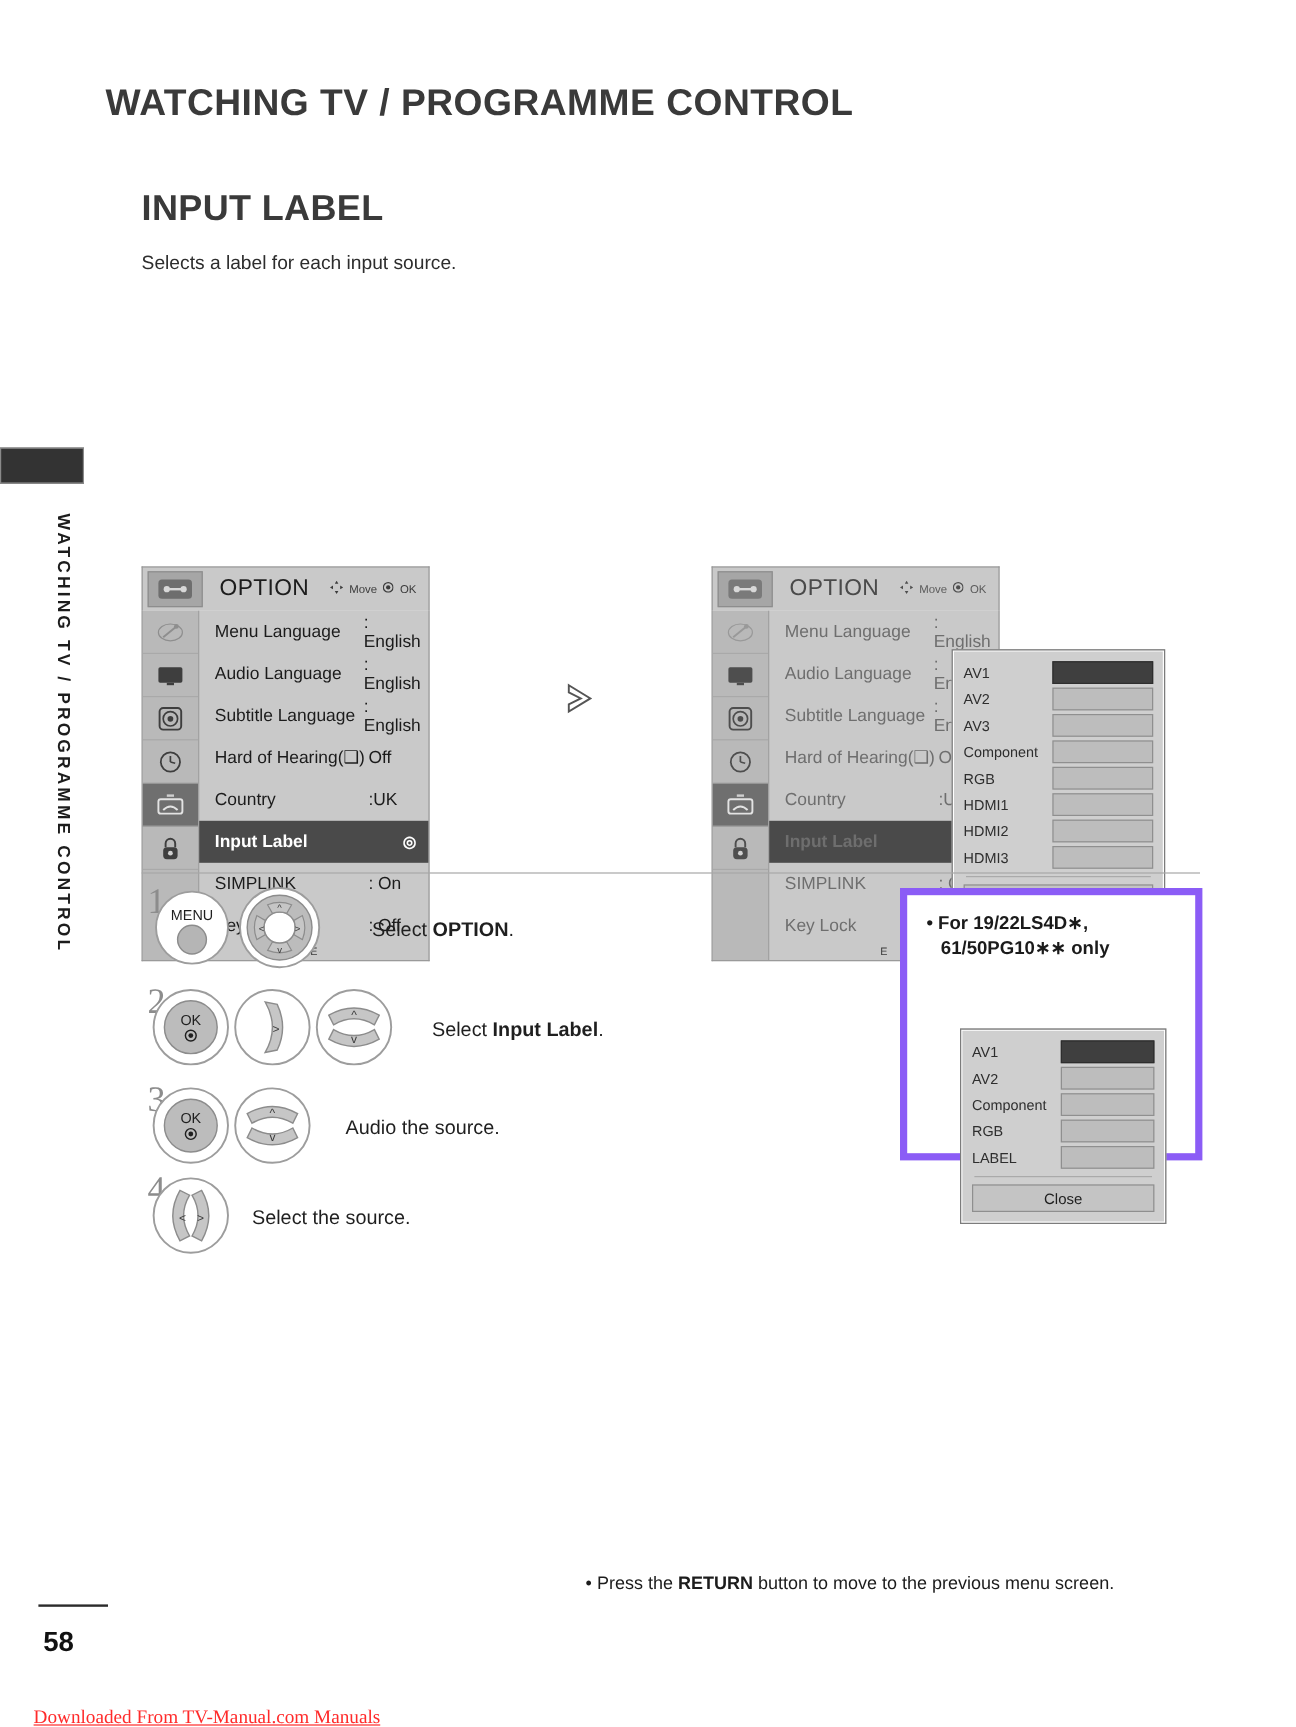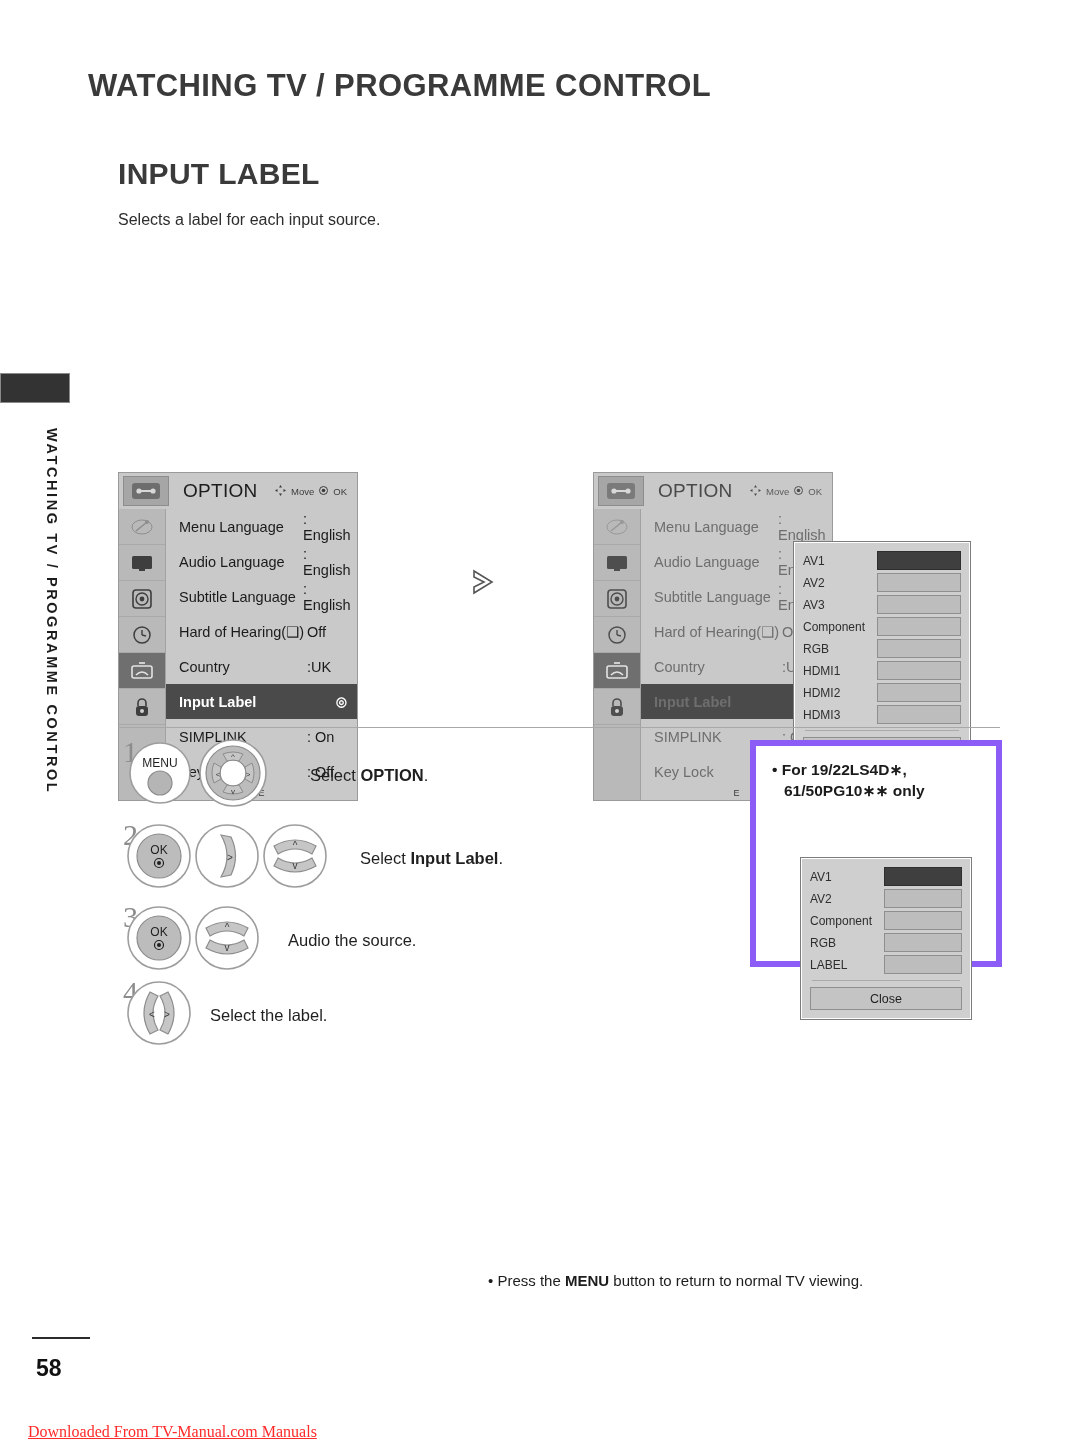--- a/index.html
+++ b/index.html
@@ -524,21 +524,21 @@
     <div class="btn">
       <svg width="66" height="66" viewBox="0 0 66 66">
         <circle cx="33" cy="33" r="31" fill="#ffffff" stroke="#9d9d9d" stroke-width="1.6"></circle>
         <path d="M24 12 Q12 33 24 54 L32 50 Q22 33 32 16 Z" fill="#c6c6c6" stroke="#8c8c8c" stroke-width="1.2"></path>
         <path d="M42 12 Q54 33 42 54 L34 50 Q44 33 34 16 Z" fill="#c6c6c6" stroke="#8c8c8c" stroke-width="1.2"></path>
         <text x="26" y="38" text-anchor="middle" font-size="10" fill="#3a3a3a">&lt;</text>
         <text x="41" y="38" text-anchor="middle" font-size="10" fill="#3a3a3a">&gt;</text>
       </svg>
     </div>
     <div class="step-text" style="margin-left:18px;">
-      <span>Select the label.</span>
+      <span>Select the source.</span>
     </div>
   </div>
 
   <div class="note-box">
     <div class="note-title">
       <div>• For 19/22LS4D∗,</div>
       <div style="padding-left:12px;">61/50PG10∗∗ only</div>
     </div>
     <div class="popup" style="left:44px;top:67px;width:152px;">
       <div class="popup-row sel">
@@ -559,21 +559,21 @@
       </div>
       <div class="popup-row">
         <span class="pl">LABEL</span>
         <span class="pf"></span>
       </div>
       <div class="popup-sep"></div>
       <div class="popup-close">Close</div>
     </div>
   </div>
 
-  <div class="foot-note" style="left:488px;top:1272px;">
-    <span>• Press the </span><b>MENU</b><span> button to return to normal TV viewing.</span>
+  <div class="foot-note" style="left:488px;top:1311px;">
+    <span>• Press the </span><b>RETURN</b><span> button to move to the previous menu screen.</span>
   </div>
 
   <div class="foot-rule"></div>
   <div class="page-num">58</div>
   <div class="watermark">Downloaded From TV-Manual.com Manuals</div>
 
 </div>
 
 </body></html>

